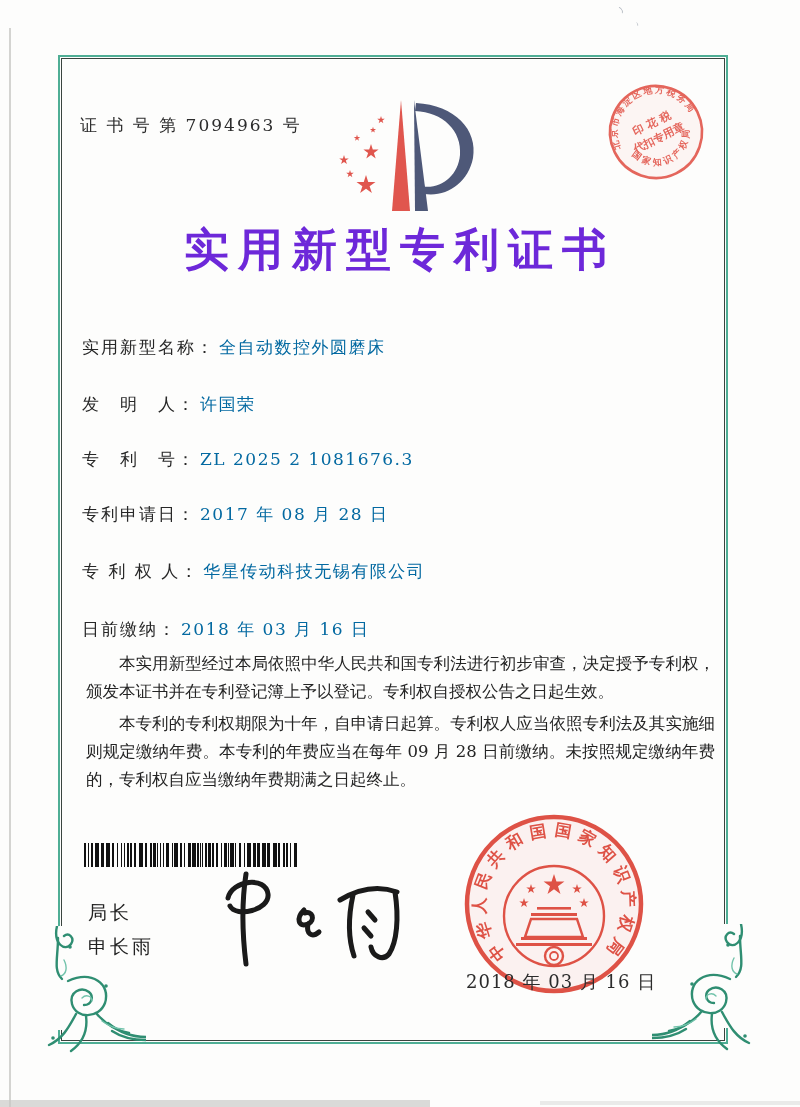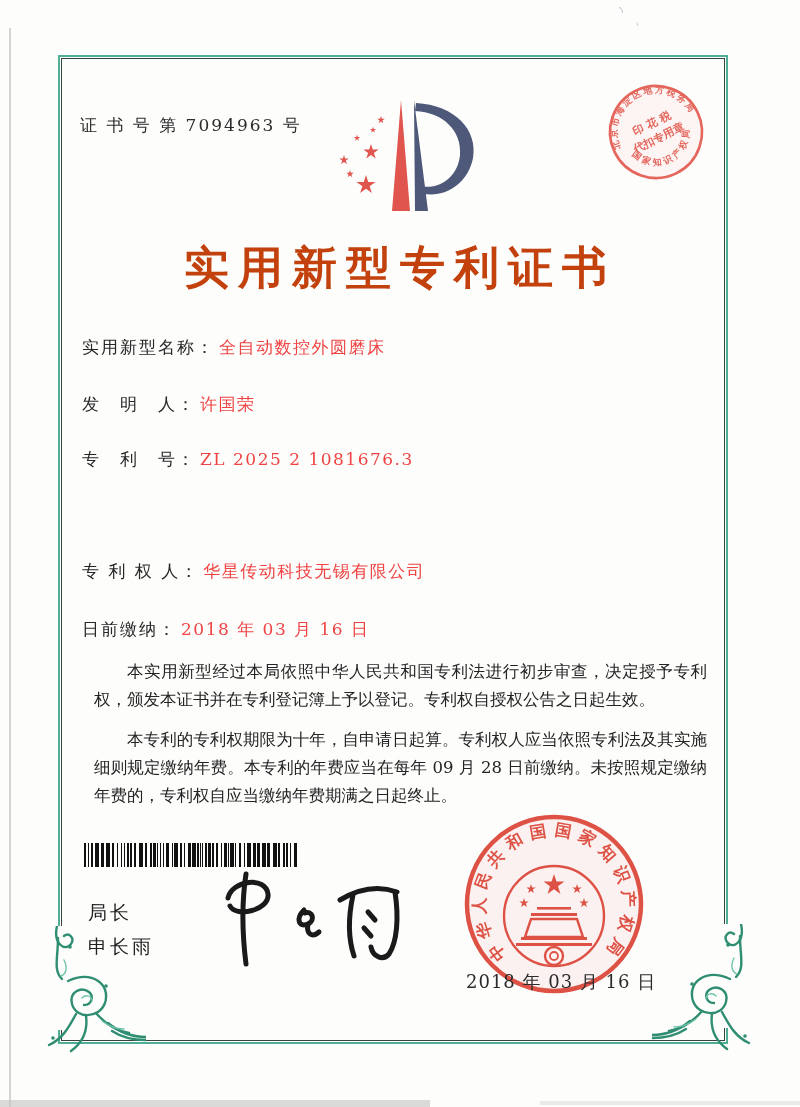--- a/index.html
+++ b/index.html
@@ -15,30 +15,30 @@
   .frame{position:absolute;left:58px;top:55px;width:666px;height:985px;border:2.5px solid #4fae95;}
   .frame-inner{position:absolute;left:1px;top:1px;right:1px;bottom:1px;border:1.5px solid #3a443f;}
   
   .ornament{position:absolute;width:122px;height:132px;}
   .ornament.bl{left:24px;top:926px;}
   .ornament.br{left:652px;top:924px;transform:scaleX(-1);}
   
   .cert-no{position:absolute;left:80px;top:114px;font-size:17px;letter-spacing:2px;color:#2c2c2c;}
   .logo{position:absolute;left:330px;top:97px;width:152px;height:122px;}
   .tax-stamp{position:absolute;left:600px;top:76px;width:112px;height:112px;transform:rotate(-26deg);opacity:.9;}
-  .title{position:absolute;left:0;top:238px;width:800px;text-align:center;font-size:45px;font-weight:700;
-         letter-spacing:9px;color:#c2410c;}
+  .title{position:absolute;left:0;top:220px;width:800px;text-align:center;font-size:45px;font-weight:700;
+         letter-spacing:9px;color:#6d28d9;}
   
   .field{position:absolute;left:82px;font-size:17px;white-space:nowrap;}
   .field .lbl{letter-spacing:2px;color:#272727;}
-  .field .val{letter-spacing:1.5px;color:#ef4444;margin-left:4px;}
+  .field .val{letter-spacing:1.5px;color:#0369a1;margin-left:4px;}
   
   .body-text{position:absolute;left:82px;top:646px;width:637px;font-size:16.5px;line-height:28px;
              text-align:justify;color:#242424;}
-  .body-text p{margin:12px;text-indent:2em;}
+  .body-text p{margin:4px;text-indent:2em;}
   
   #barcode{position:absolute;left:84px;top:843px;width:216px;height:24px;display:flex;align-items:stretch;}
   #barcode span{display:block;height:100%;}
   .officer{position:absolute;left:88px;top:895px;font-size:19px;letter-spacing:3px;color:#222;line-height:34px;}
   .signature{position:absolute;left:212px;top:860px;width:196px;height:112px;}
   .seal{position:absolute;left:463px;top:813px;width:182px;height:182px;opacity:.92;}
   .seal-date{position:absolute;left:466px;top:970px;font-size:18px;letter-spacing:1px;color:#2b2b2b;z-index:5;}
   .footer-page{position:absolute;left:260px;top:1004px;width:200px;text-align:center;font-size:14px;
                letter-spacing:2px;color:#85988d;}
   svg{display:block;}
@@ -145,20 +145,23 @@
   <div class="title">实用新型专利证书</div>
 
   <div class="field" style="top:336px;">
     <span class="lbl">实用新型名称：</span><span class="val">全自动数控外圆磨床</span>
   </div>
   <div class="field" style="top:393px;">
     <span class="lbl">发　明　人：</span><span class="val">许国荣</span>
   </div>
   <div class="field" style="top:448px;">
     <span class="lbl">专　利　号：</span><span class="val">ZL 2025 2 1081676.3</span>
+  </div>
+  <div class="field" style="top:503px;">
+    <span class="lbl">专利申请日：</span><span class="val">2017 年 08 月 28 日</span>
   </div>
   <div class="field" style="top:560px;">
     <span class="lbl">专 利 权 人：</span><span class="val">华星传动科技无锡有限公司</span>
   </div>
   <div class="field" style="top:618px;">
     <span class="lbl">日前缴纳：</span><span class="val">2018 年 03 月 16 日</span>
   </div>
 
   <div class="body-text">
     <p>本实用新型经过本局依照中华人民共和国专利法进行初步审查，决定授予专利权，颁发本证书并在专利登记簿上予以登记。专利权自授权公告之日起生效。</p>

